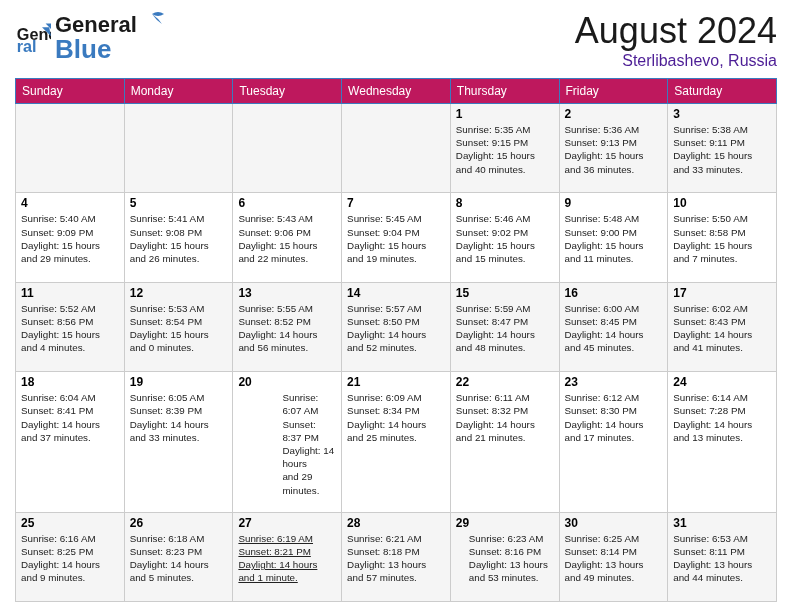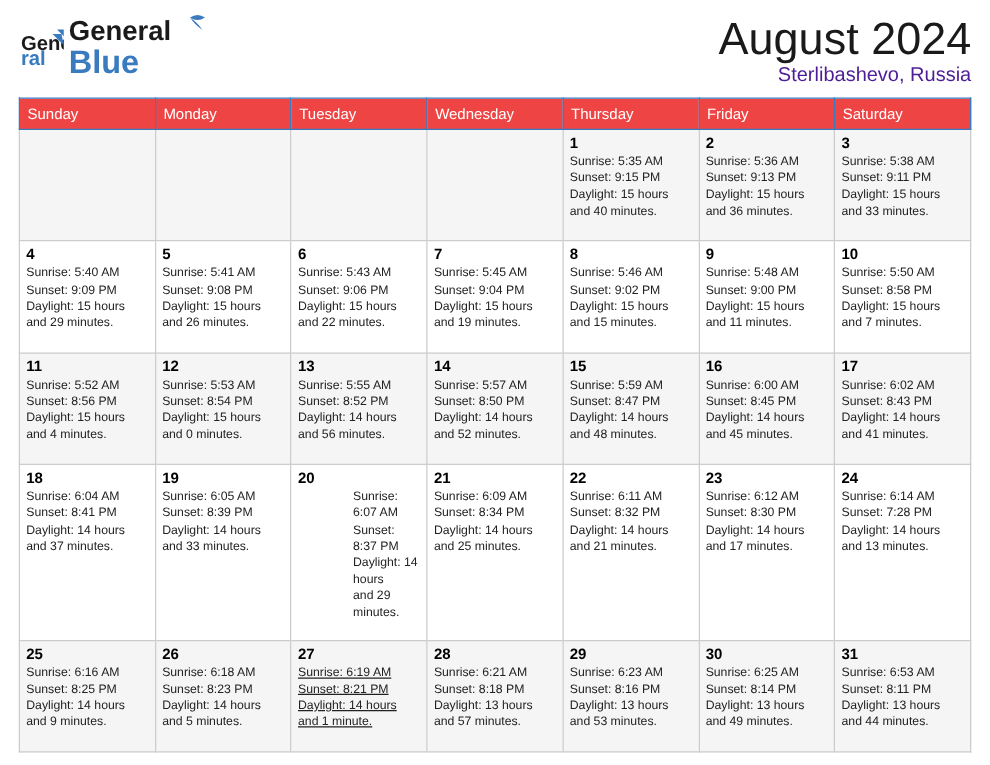--- a/index.html
+++ b/index.html
@@ -44,21 +44,21 @@
       font-size: 16px;
       color: #4c1d95;
     }
     .calendar {
       flex: 1;
       border-collapse: collapse;
       width: 100%;
       font-size: 10.5px;
     }
     .calendar th {
-      background: #ef4444;
+      background: #be185d;
       color: #fff;
       text-align: left;
       padding: 5px 6px;
       font-size: 12px;
       font-weight: normal;
       border: 1px solid #3a7abf;
     }
     .calendar td {
       border: 1px solid #ccc;
       vertical-align: top;
@@ -332,21 +332,21 @@
           </td>
           <td>
             <div class="day-num">28</div>
             <div class="day-info" style="white-space: pre-line;">Sunrise: 6:21 AM
 Sunset: 8:18 PM
 Daylight: 13 hours
 and 57 minutes.</div>
           </td>
           <td>
             <div class="day-num">29</div>
-            <div class="day-info" style="white-space: pre-line;">Sunrise: 6:23 AM
+            <div class="day-info" style="white-space: pre-line; margin-left: 13px;">Sunrise: 6:23 AM
 Sunset: 8:16 PM
 Daylight: 13 hours
 and 53 minutes.</div>
           </td>
           <td>
             <div class="day-num">30</div>
             <div class="day-info" style="white-space: pre-line;">Sunrise: 6:25 AM
 Sunset: 8:14 PM
 Daylight: 13 hours
 and 49 minutes.</div>

